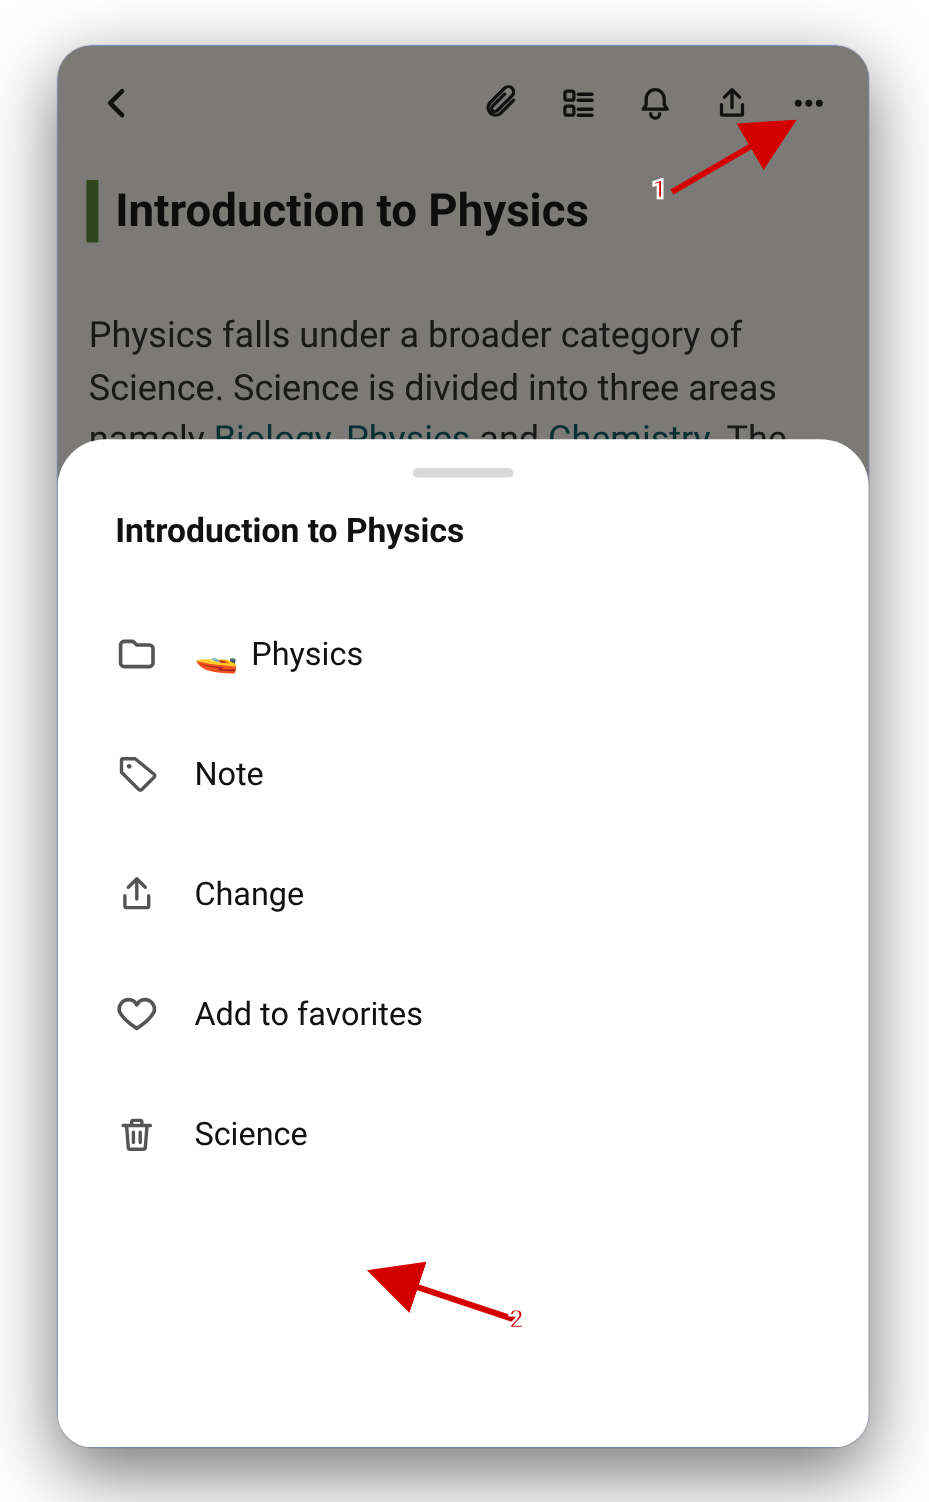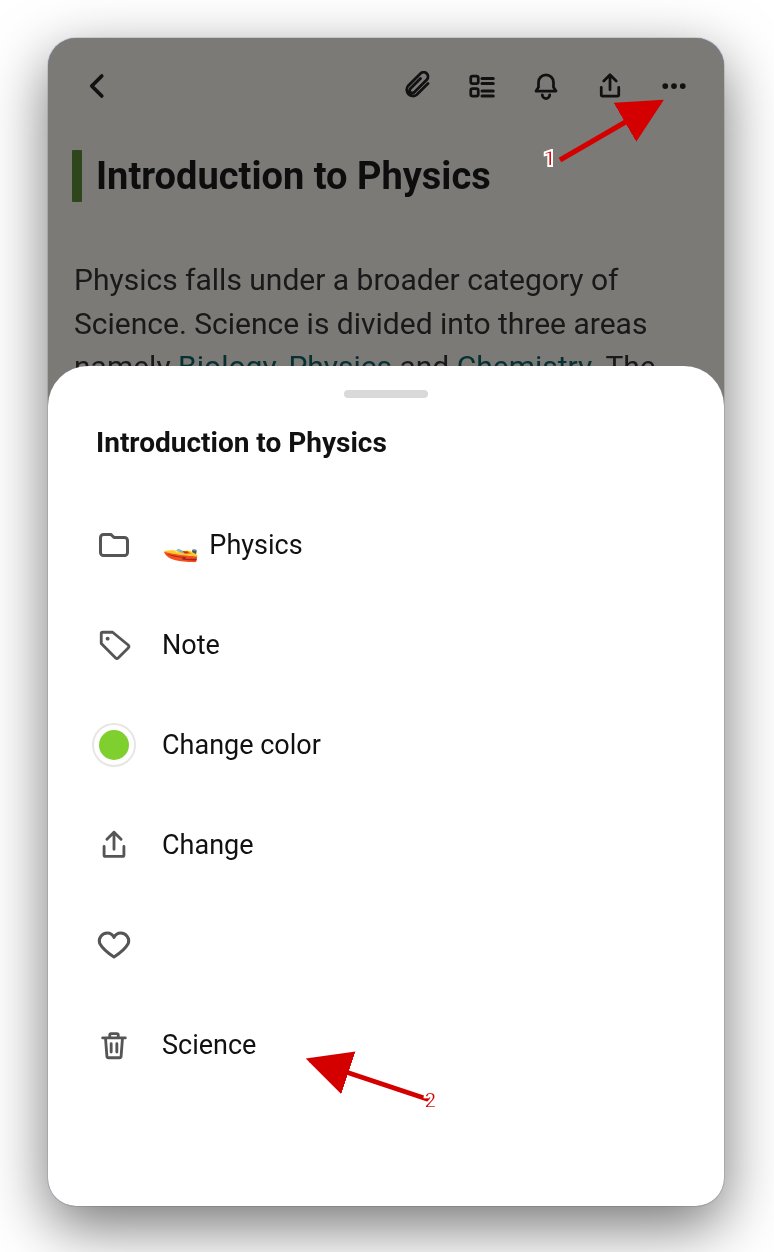--- a/index.html
+++ b/index.html
@@ -230,48 +230,41 @@
           <svg width="34" height="34" viewBox="0 0 24 24">
               <path d="M11 3H4a1 1 0 00-1 1v7l10 10a1.5 1.5 0 002.1 0l6.9-6.9a1.5 1.5 0 000-2.1L11 3z" fill="none" stroke="currentColor" stroke-width="2" stroke-linejoin="round"></path>
               <circle cx="7.5" cy="7.5" r="1.4" fill="currentColor"></circle>
             </svg>
         </div>
         <div class="mi-label">
             <span>Note</span>
           </div>
       </div>
 
-      <div class="menu-item">
-        <div class="mi-icon">
-          <div class="color-dot-wrap">
-              <div class="color-dot" style="background:#7fcf2e"></div>
-            </div>
-        </div>
-        <div class="mi-label">
-            <span>Change color</span>
-          </div>
-      </div>
 
       <div class="menu-item">
         <div class="mi-icon">
           <svg width="34" height="34" viewBox="0 0 24 24">
               <path d="M12 3v12M7 8l5-5 5 5M5 13v6a1 1 0 001 1h12a1 1 0 001-1v-6" fill="none" stroke="currentColor" stroke-width="2" stroke-linecap="round" stroke-linejoin="round"></path>
             </svg>
         </div>
         <div class="mi-label">
             <span>Change</span>
           </div>
       </div>
 
       <div class="menu-item">
         <div class="mi-icon">
           <svg width="36" height="36" viewBox="0 0 24 24">
               <path d="M12 20s-7-4.5-9.5-9A5.3 5.3 0 017.5 4 5 5 0 0112 7a5 5 0 014.5-3A5.3 5.3 0 0121.5 11C19 15.5 12 20 12 20z" fill="none" stroke="currentColor" stroke-width="2" stroke-linejoin="round"></path>
             </svg>
         </div>
+        <div class="mi-label">
+            <span>Add to favorites</span>
+          </div>
       </div>
 
 
       <div class="menu-item">
         <div class="mi-icon">
           <svg width="34" height="34" viewBox="0 0 24 24">
               <path d="M4 7h16M9 7V5a1 1 0 011-1h4a1 1 0 011 1v2M6 7l1 13a1 1 0 001 1h8a1 1 0 001-1l1-13M10 11v6M14 11v6" fill="none" stroke="currentColor" stroke-width="2" stroke-linecap="round" stroke-linejoin="round"></path>
             </svg>
         </div>
         <div class="mi-label">

